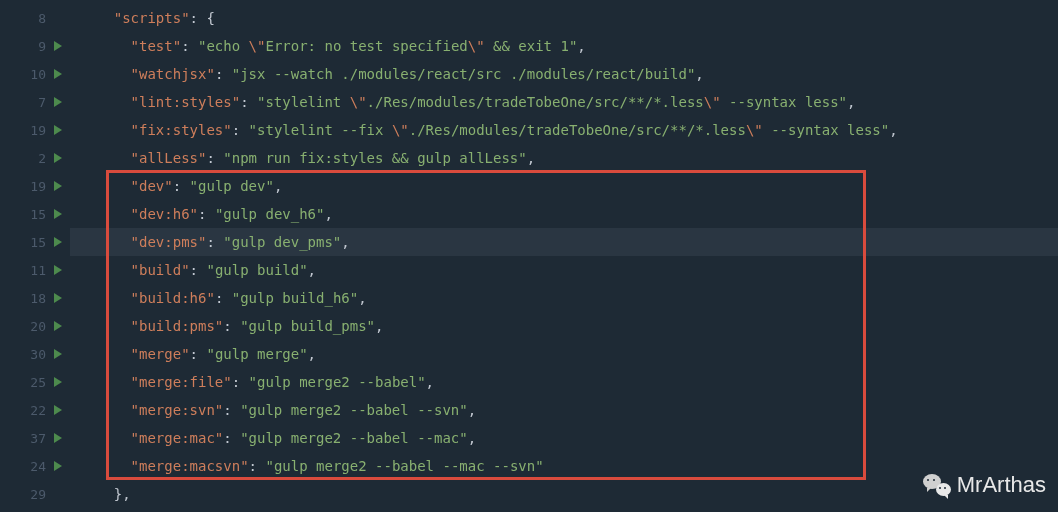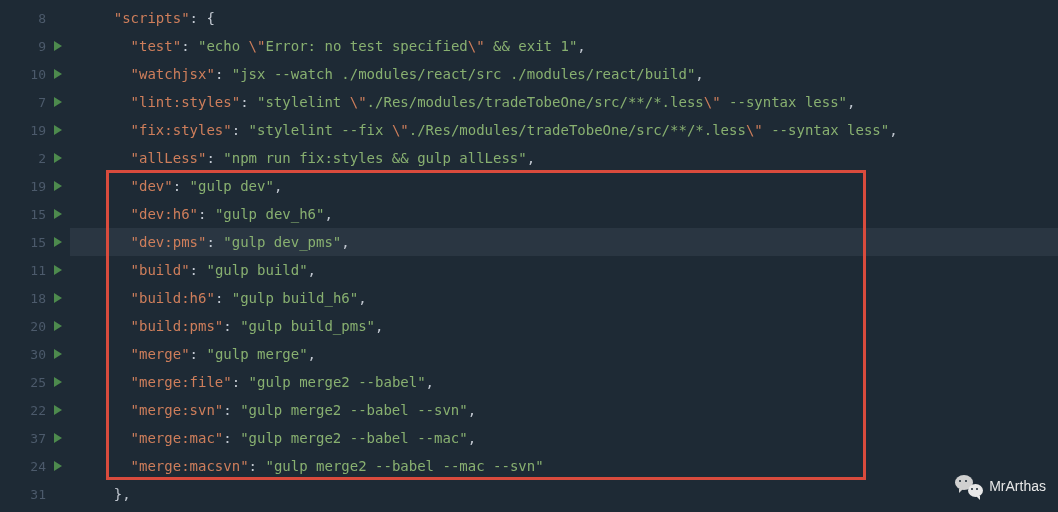--- a/index.html
+++ b/index.html
@@ -78,21 +78,21 @@
   }
   .watermark {
     position: absolute;
     right: 12px;
     bottom: 14px;
     display: flex;
     align-items: center;
     gap: 6px;
     color: #e8e8e8;
     font-family: sans-serif;
-    font-size: 14px;
+    font-size: 22px;
     z-index: 20;
   }
   .wechat-icon {
     width: 28px;
     height: 24px;
     position: relative;
   }
   .bubble1 {
     position: absolute;
     width: 18px; height: 15px;
@@ -190,21 +190,21 @@
       </div>
       <div class="gutter-row">
         <span class="line-number">37</span>
         <span class="run-icon"></span>
       </div>
       <div class="gutter-row">
         <span class="line-number">24</span>
         <span class="run-icon"></span>
       </div>
       <div class="gutter-row">
-        <span class="line-number">31</span>
+        <span class="line-number">29</span>
         <span style="width: 10px;"></span>
       </div>
     </div>
   <div class="code-area" id="code">
     <div class="highlight-box" id="hbox" style="top: 170px; left: 36px; width: 760px; height: 310px;"></div>
   <div class="code-line"><span>    </span><span class="t-key">"scripts"</span><span class="t-punc">: {</span></div>
       <div class="code-line"><span>      </span><span class="t-key">"test"</span><span class="t-punc">: </span><span class="t-str">"echo </span><span class="t-esc">\"</span><span class="t-str">Error: no test specified</span><span class="t-esc">\"</span><span class="t-str"> &amp;&amp; exit 1"</span><span class="t-punc">,</span></div>
       <div class="code-line"><span>      </span><span class="t-key">"watchjsx"</span><span class="t-punc">: </span><span class="t-str">"jsx --watch ./modules/react/src ./modules/react/build"</span><span class="t-punc">,</span></div>
       <div class="code-line"><span>      </span><span class="t-key">"lint:styles"</span><span class="t-punc">: </span><span class="t-str">"stylelint </span><span class="t-esc">\"</span><span class="t-str">./Res/modules/tradeTobeOne/src/**/*.less</span><span class="t-esc">\"</span><span class="t-str"> --syntax less"</span><span class="t-punc">,</span></div>
       <div class="code-line"><span>      </span><span class="t-key">"fix:styles"</span><span class="t-punc">: </span><span class="t-str">"stylelint --fix </span><span class="t-esc">\"</span><span class="t-str">./Res/modules/tradeTobeOne/src/**/*.less</span><span class="t-esc">\"</span><span class="t-str"> --syntax less"</span><span class="t-punc">,</span></div>

